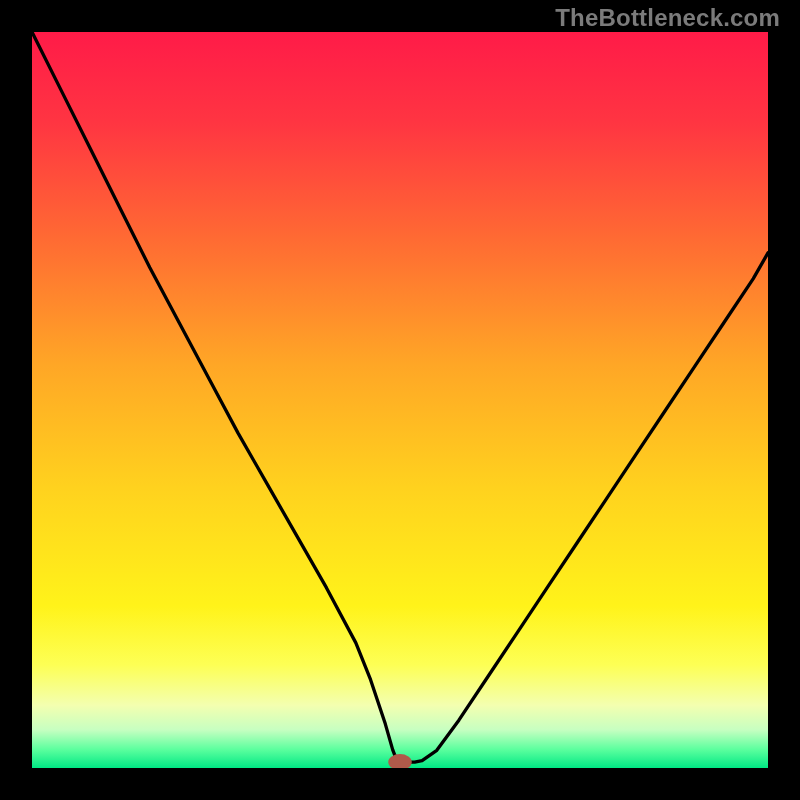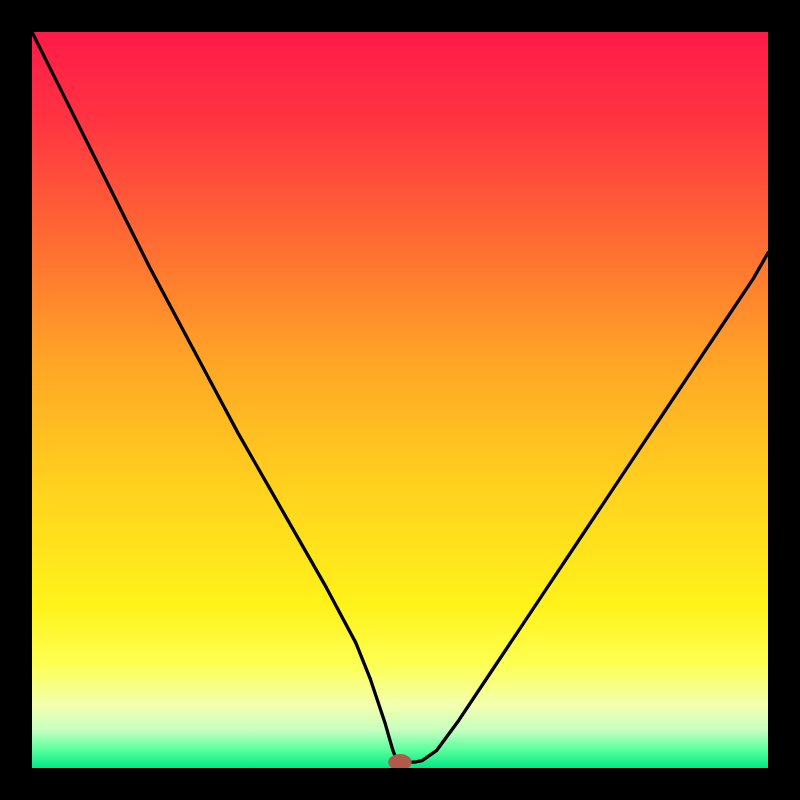--- a/index.html
+++ b/index.html
@@ -55,13 +55,14 @@
           <stop offset="94.8%" stop-color="#c7ffc1"></stop>
           <stop offset="97.5%" stop-color="#5bff9e"></stop>
           <stop offset="100%" stop-color="#00e884"></stop>
         </linearGradient>
     </defs>
     <rect x="0" y="0" width="100" height="100" fill="url(#bg-grad)"></rect>
     <path id="curve" fill="none" stroke="#000000" stroke-width="0.45" stroke-linejoin="round" stroke-linecap="round" d="M0.000 0.000 L4.000 8.000 L8.000 16.000 L12.000 24.000 L16.000 32.000 L20.000 39.500 L24.000 47.000 L28.000 54.500 L32.000 61.500 L36.000 68.500 L40.000 75.500 L44.000 83.000 L46.000 88.000 L48.000 94.000 L49.000 97.500 L49.500 98.800 L50.000 99.200 L52.000 99.200 L53.000 99.000 L55.000 97.600 L58.000 93.500 L62.000 87.500 L66.000 81.500 L70.000 75.500 L74.000 69.500 L78.000 63.500 L82.000 57.500 L86.000 51.500 L90.000 45.500 L94.000 39.500 L98.000 33.500 L100.000 30.000"></path>
     <ellipse id="marker" fill="#b05a4a" cx="50.000" cy="99.200" rx="1.6" ry="1.1"></ellipse>
   </svg>
 
+  <div class="watermark">TheBottleneck.com</div>
 </div>
 
 </body></html>

